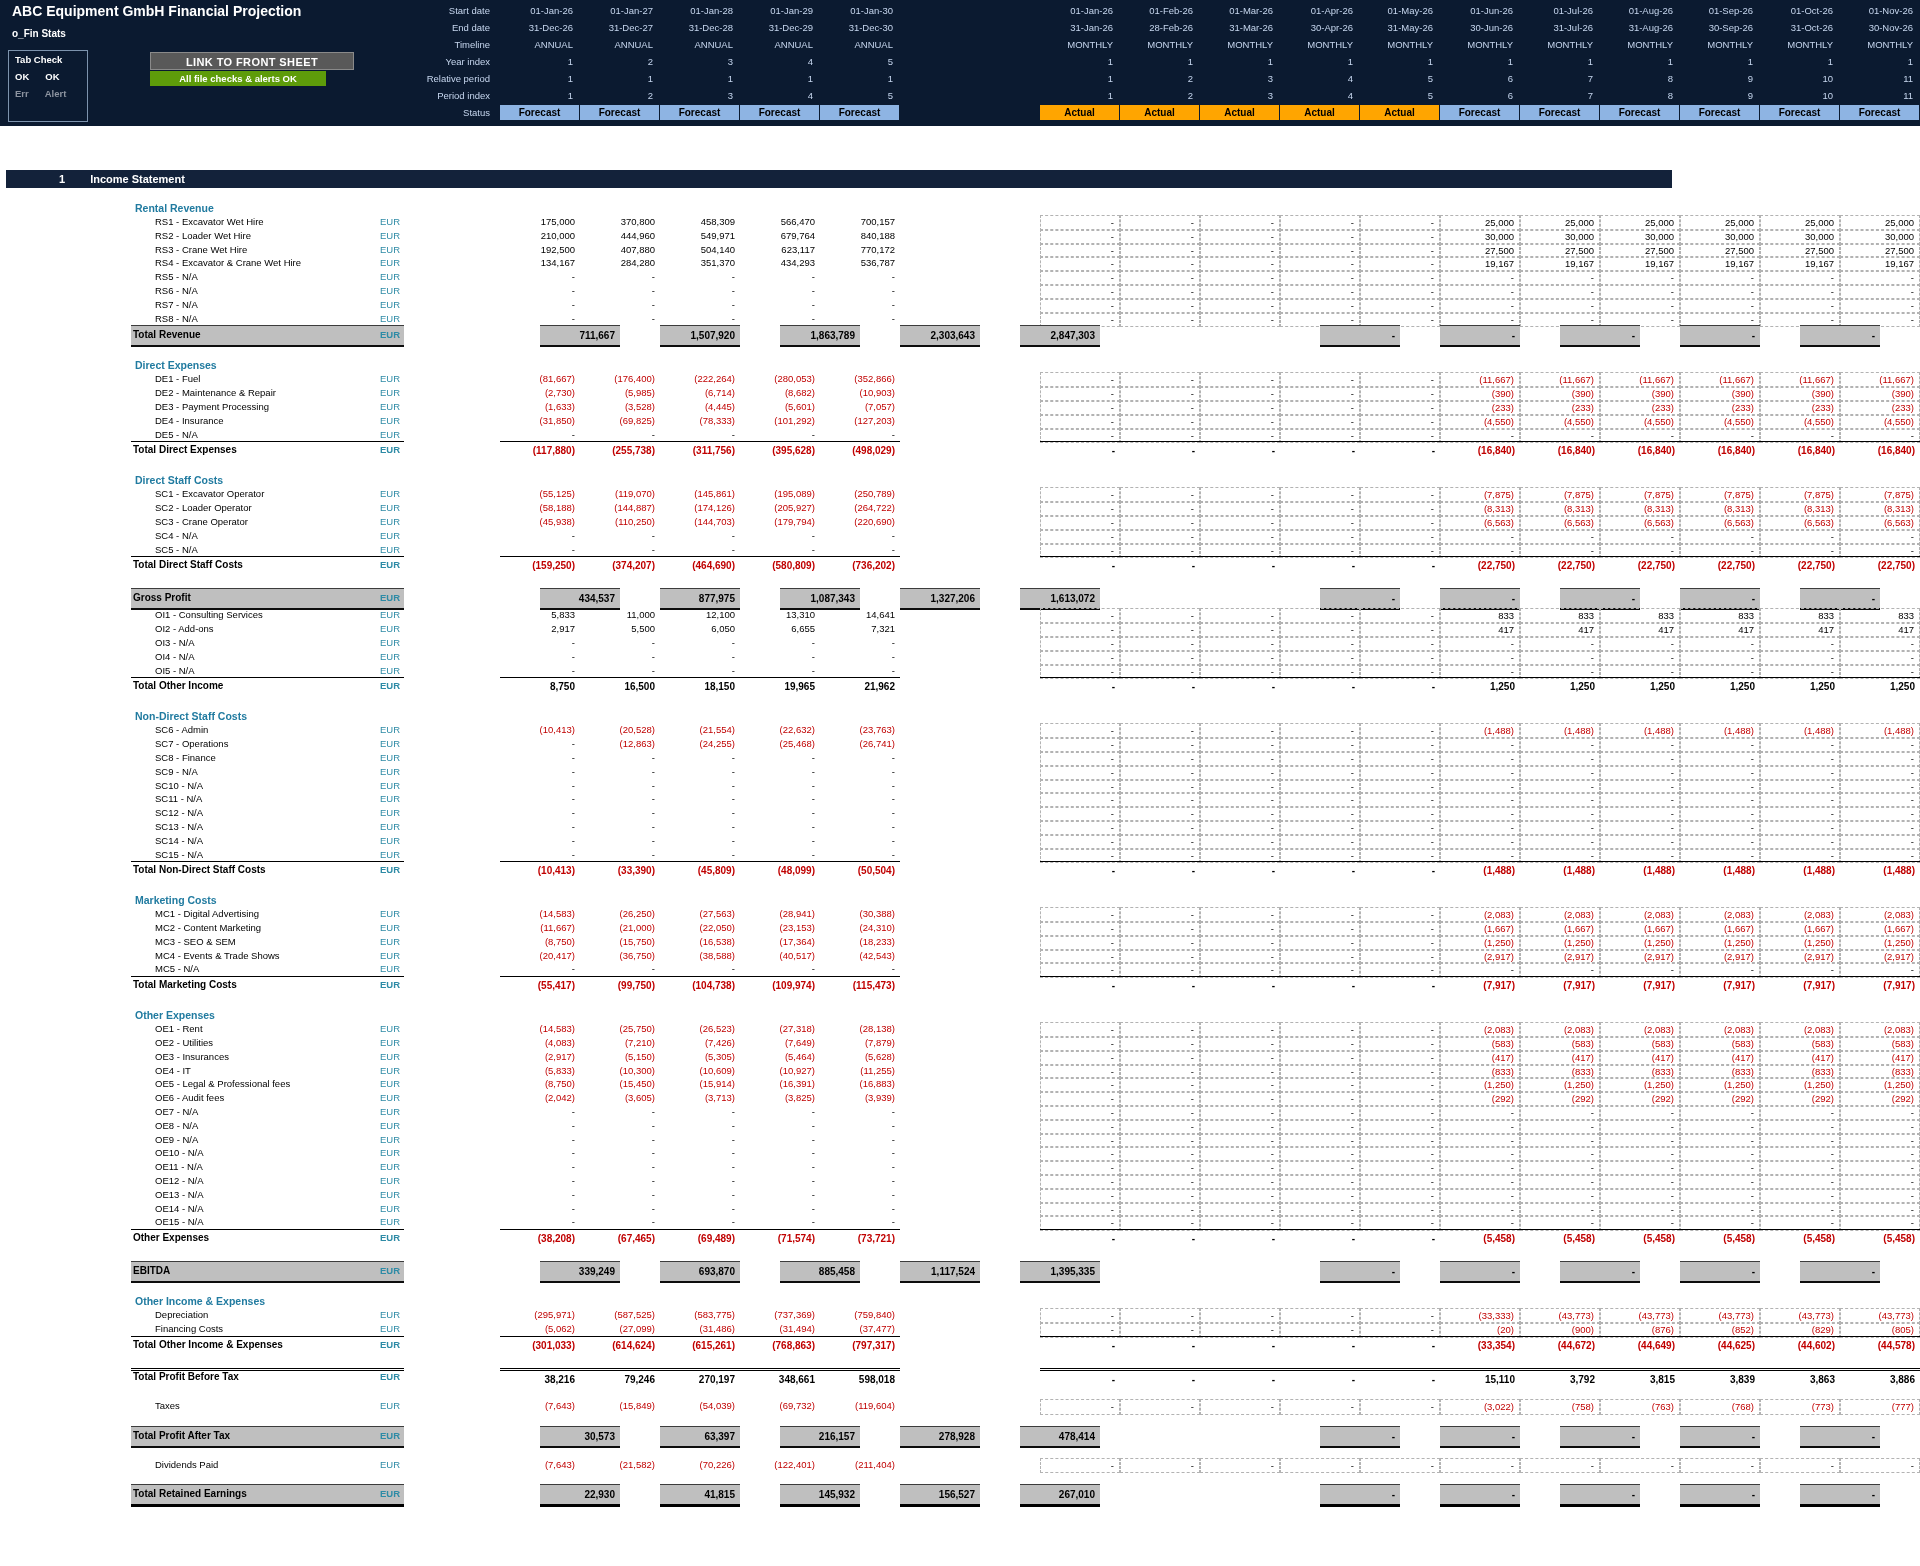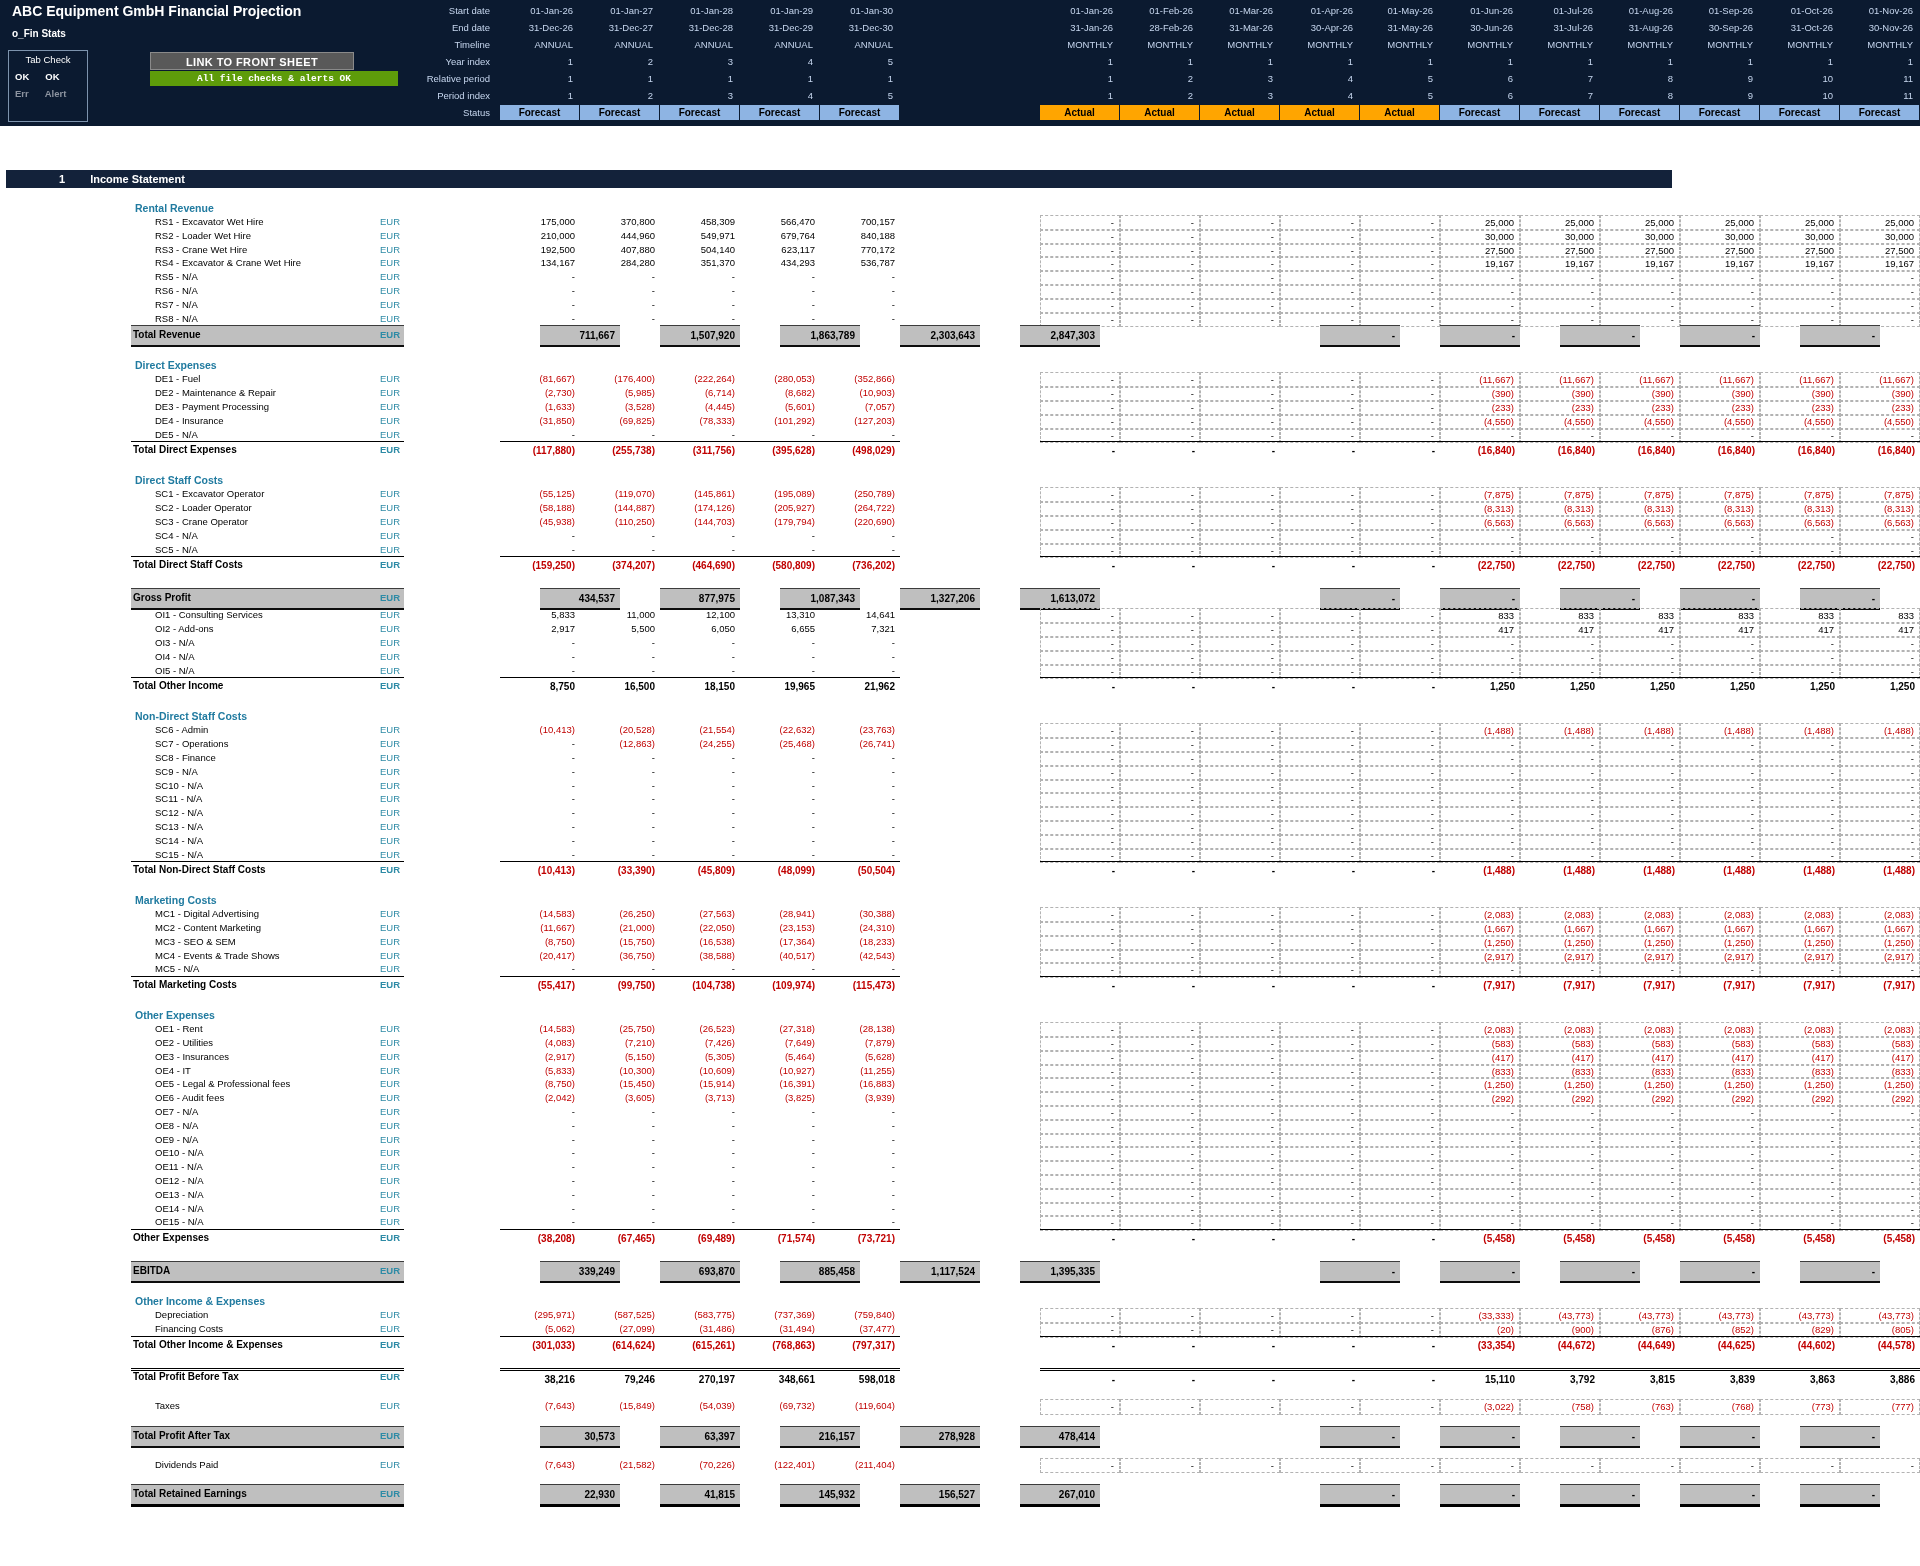--- a/index.html
+++ b/index.html
@@ -3,27 +3,27 @@
 <meta charset="utf-8">
 <style>
   html,body{margin:0;padding:0;}
   body{width:1920px;height:1566px;overflow:hidden;background:#fff;
        font-family:"Liberation Sans", sans-serif;-webkit-font-smoothing:antialiased;}
   
   .hdr{position:relative;width:1920px;height:126px;background:#0b1a30;}
   .wtitle{position:absolute;left:12px;top:3px;color:#fff;font-size:14px;font-weight:bold;}
   .sname{position:absolute;left:12px;top:28px;color:#fff;font-size:10px;font-weight:bold;}
   .tabcheck{position:absolute;left:8px;top:50px;width:80px;height:72px;border:1px solid #7d93ad;box-sizing:border-box;padding:3px 6px;}
-  .tc-title{color:#fff;font-size:9.5px;font-weight:normal;text-align:center;}
+  .tc-title{color:#fff;font-size:9.5px;font-weight:bold;}
   .tc-row{display:flex;gap:16px;margin-top:6px;color:#fff;font-size:9.5px;font-weight:bold;}
   .tc-row.dim{color:#8c939f;}
   .btn-link{position:absolute;left:150px;top:52px;width:204px;height:18px;background:#595959;border:1px solid #8a8a8a;
             color:#fff;font-weight:bold;font-size:11px;line-height:18px;text-align:center;letter-spacing:.4px;cursor:pointer;box-sizing:border-box;}
-  .btn-green{position:absolute;left:150px;top:71px;width:248px;height:15px;background:#5e9c0a;
-             color:#fff;font-weight:bold;font-size:9.5px;line-height:15px;text-align:center;cursor:pointer;font-family:Liberation Mono, monospace;}
+  .btn-green{position:absolute;left:150px;top:71px;width:176px;height:15px;background:#5e9c0a;
+             color:#fff;font-weight:bold;font-size:9.5px;line-height:15px;text-align:center;cursor:pointer;}
   .hgrid{position:absolute;left:0;top:2px;right:0;}
   .hrow{display:grid;grid-template-columns:345px 155px repeat(5,80px) 140px repeat(11,80px);height:17px;align-items:center;}
   .hlabel{text-align:right;padding-right:10px;color:#c6d6ee;font-size:9.5px;}
   .hcell{text-align:right;padding-right:7px;color:#c6d6ee;font-size:9.5px;white-space:nowrap;}
   .hst{height:15px;line-height:15px;text-align:center;padding:0;margin-right:1px;font-weight:bold;font-size:10px;color:#000;}
   .st-f{background:#8eb4e3;}
   .st-a{background:#ffa500;}
   
   .bdy{position:relative;width:1672px;}
   .secbar{margin:44px 0 0 6px;height:18px;line-height:18px;background:#13223a;color:#fff;font-weight:bold;font-size:11px;}

